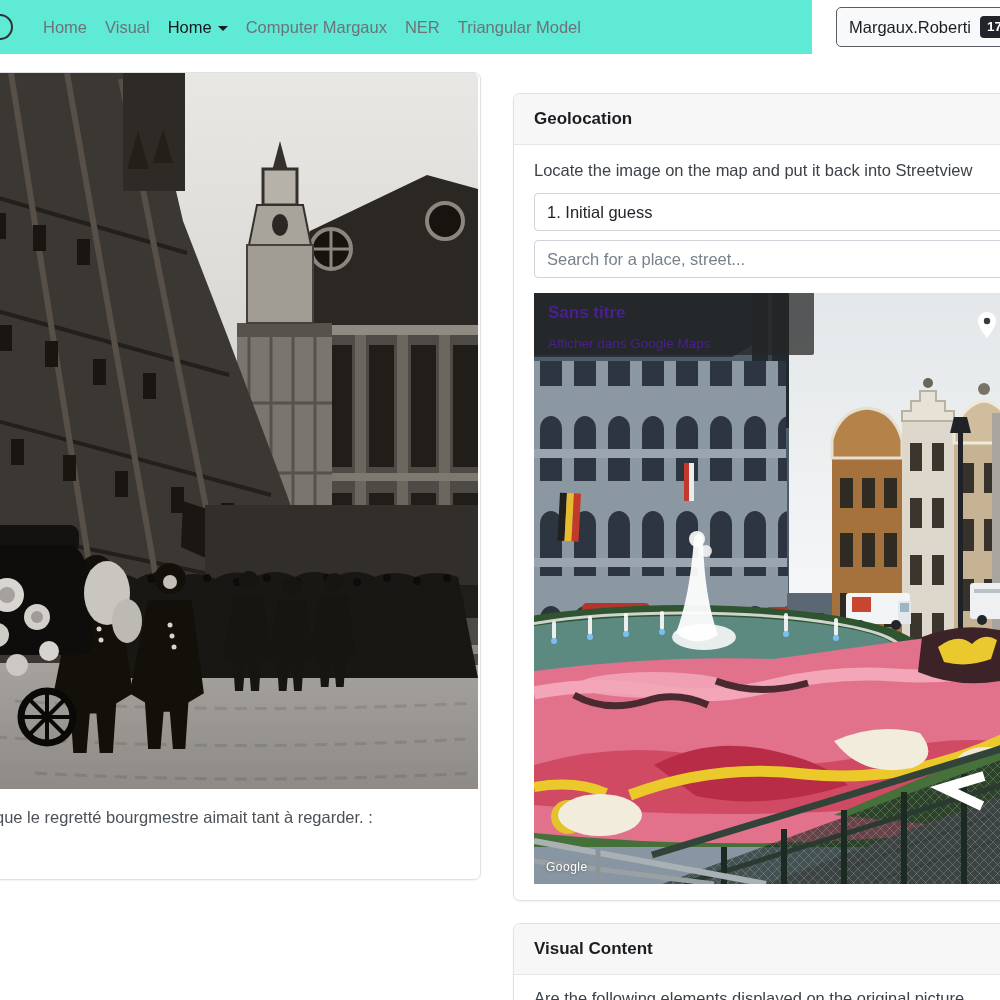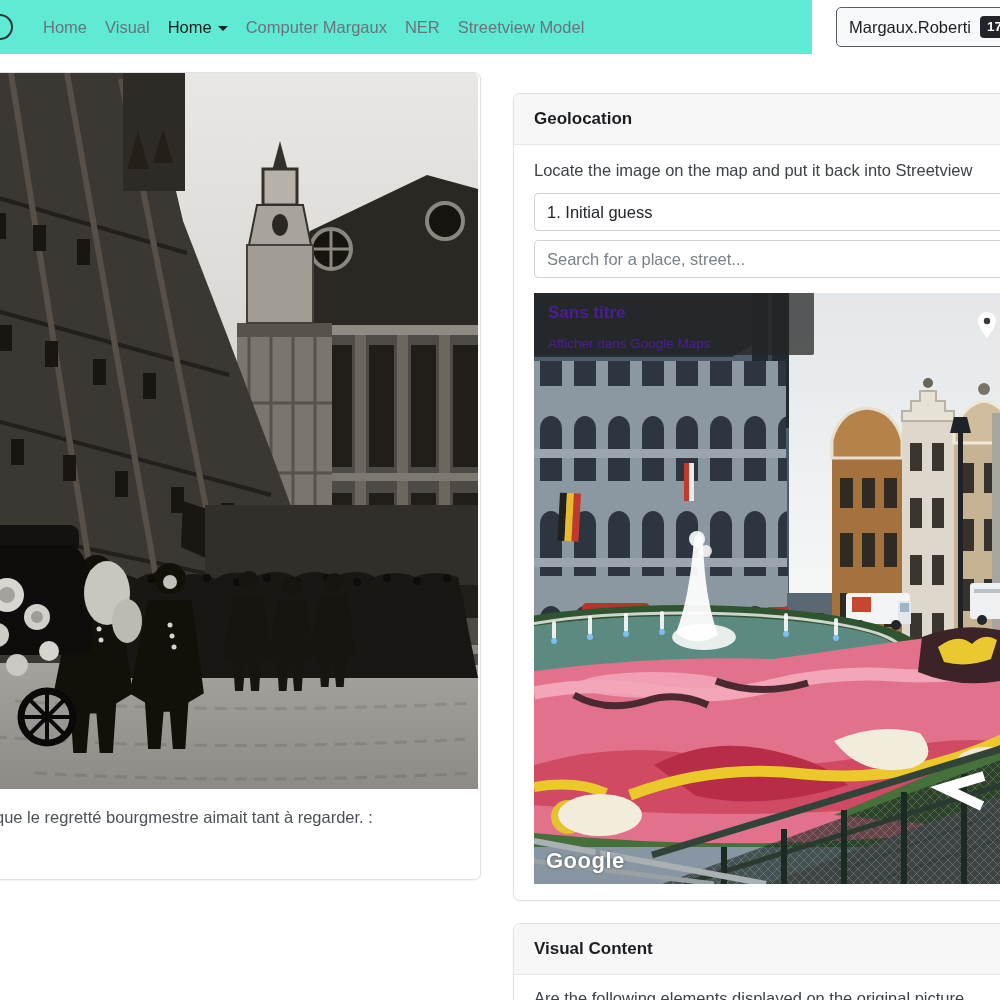--- a/index.html
+++ b/index.html
@@ -44,38 +44,38 @@
   .srch{margin-bottom:15px;}
   .srch::placeholder{color:#78808a;opacity:1;}
   
   .sv{position:relative;width:480px;height:591px;overflow:hidden;background:#8796a2;}
   .sv svg{display:block;}
   .sv-overlay{position:absolute;left:0;top:0;width:252px;height:42px;
     background:rgba(37,37,37,.74);padding:10px 14px;border-radius:0 0 2px 0;}
   .sv-title{color:#4c1d95;font-weight:bold;font-size:17px;}
   .sv-link{color:#4c1d95;font-size:13.5px;margin-top:13px;cursor:pointer;}
   .sv-pin{position:absolute;right:18px;top:19px;width:18px;height:26px;cursor:pointer;}
-  .sv-watermark{position:absolute;left:12px;bottom:10px;color:#fff;font-weight:bold;
-    font-size:22px;letter-spacing:.5px;text-shadow:0 0 3px rgba(0,0,0,.45);}
+  .sv-watermark{position:absolute;left:12px;bottom:10px;color:#fff;font-weight:normal;
+    font-size:12px;letter-spacing:.5px;text-shadow:0 0 3px rgba(0,0,0,.45);}
   
   .vc-card{left:513px;top:923px;width:520px;height:160px;}
   .vc-body{padding:14px 20px;font-size:16.5px;color:#3c4248;}
 </style>
 </head>
 <body>
 
 <div class="navbar">
   <div class="brand-ring"></div>
   <div class="nav-items">
     <a class="nav-link">Home</a>
     <a class="nav-link">Visual</a>
     <a class="nav-link active"><span>Home</span><span class="caret"></span></a>
     <a class="nav-link">Computer Margaux</a>
     <a class="nav-link">NER</a>
-    <a class="nav-link">Streetview Model</a>
+    <a class="nav-link">Triangular Model</a>
   </div>
   <div class="user-btn">
     <span class="user-name">Margaux.Roberti</span>
     <span class="user-badge">17</span>
   </div>
 </div>
 
 <div class="card photo-card">
   <div class="photo-wrap">
     <svg width="503" height="716" viewBox="0 0 503 716" xmlns="http://www.w3.org/2000/svg">

